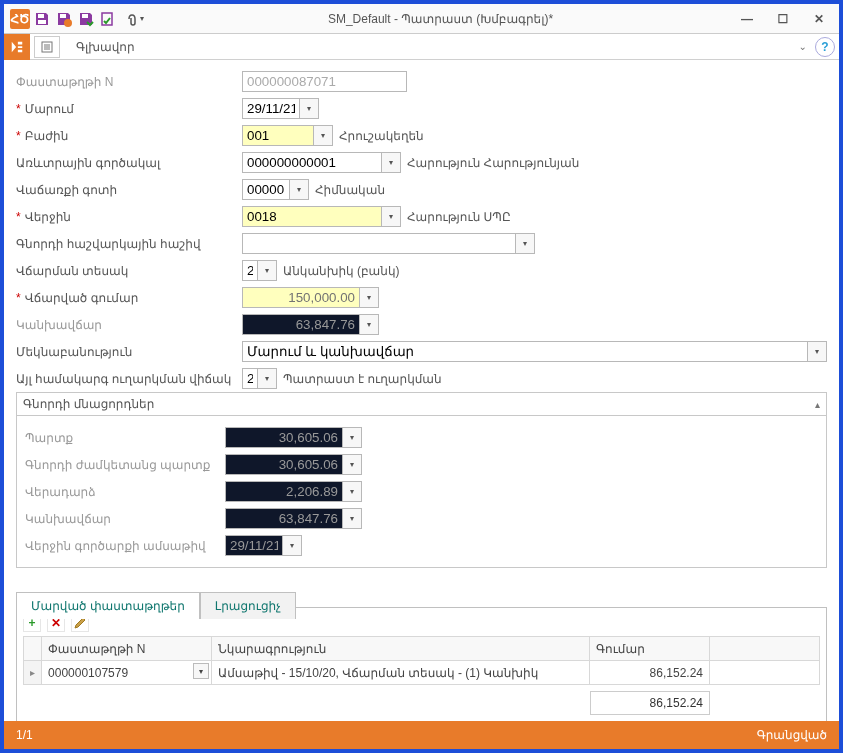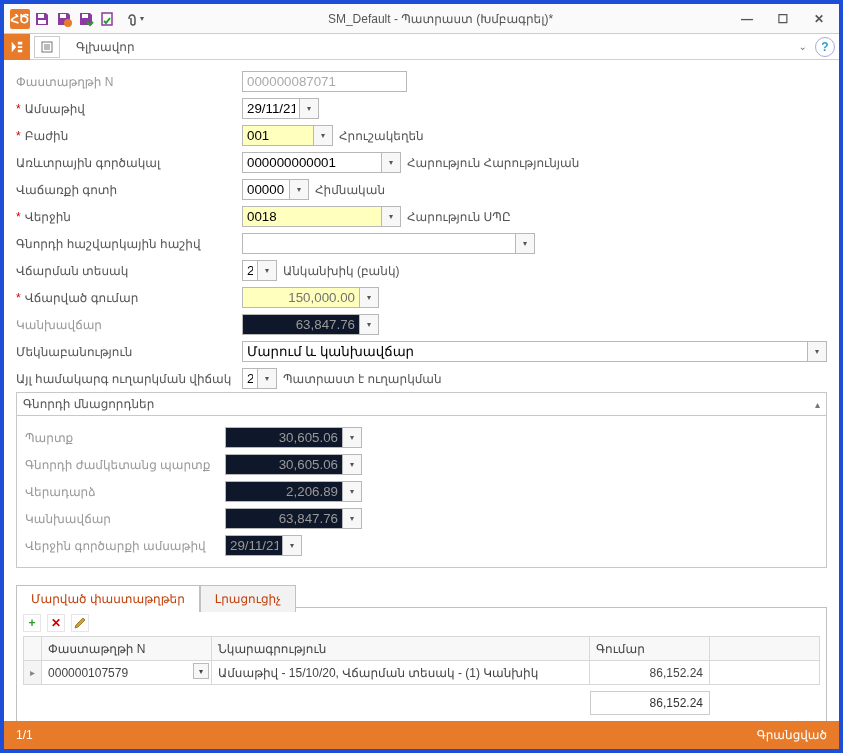--- a/index.html
+++ b/index.html
@@ -34,21 +34,21 @@
   .yellow { background: #ffffbe !important; }
   .desc { color: #555; }
   .num { text-align: right; }
   .dis input { color: #999; background: #0f172a; }
 
   .section-head { border: 1px solid #c8c8c8; border-bottom: none; background: #fff; padding: 4px 6px; color: #555; display:flex; align-items:center; }
   .section-head .arrow { margin-left:auto; font-size:10px; color:#777; cursor:pointer;}
   .section-body { border: 1px solid #c8c8c8; border-top: 1px solid #c8c8c8; padding: 8px; }
 
   .tabs { display: flex; margin-top: 12px; }
-  .tab { border: 1px solid #c0c0c0; border-bottom: none; padding: 6px 14px; background: #f2f2f2; cursor: pointer; color: #c2410c; position: relative; top: 5px; }
+  .tab { border: 1px solid #c0c0c0; border-bottom: none; padding: 6px 14px; background: #f2f2f2; cursor: pointer; color: #0f766e; position: relative; top: 12px; }
   .tab.active { background: #fff; }
   .tab-body { border: 1px solid #c0c0c0; padding: 6px; min-height: 150px; }
 
   .tb-actions { display:flex; gap:6px; margin-bottom:4px; }
   .act-btn { width:18px; height:18px; display:flex; align-items:center; justify-content:center; cursor:pointer; border:1px solid #e6e6e6;}
   .act-btn.plus { color:#2a9a2a; font-weight:bold;}
   .act-btn.del { color:#c00; font-weight:bold;}
   .act-btn.edit svg{width:12px;height:12px;}
 
   table.grid { border-collapse: collapse; width: 100%; }
@@ -135,21 +135,21 @@
   <div class="content">
 
     <div class="form-row">
       <div class="lbl disabled">Փաստաթղթի N</div>
       <div class="control-area">
         <input class="txt wide" readonly="" value="000000087071" style="">
       </div>
     </div>
 
     <div class="form-row">
-      <div class="lbl req">Ամսաթիվ</div>
+      <div class="lbl req">Մարում</div>
       <div class="control-area">
         <span class="dr">
             <input style="width: 58px;" value="29/11/21">
             <span class="dd">▾</span>
           </span>
       </div>
     </div>
 
     <div class="form-row">
       <div class="lbl req">Բաժին</div>

